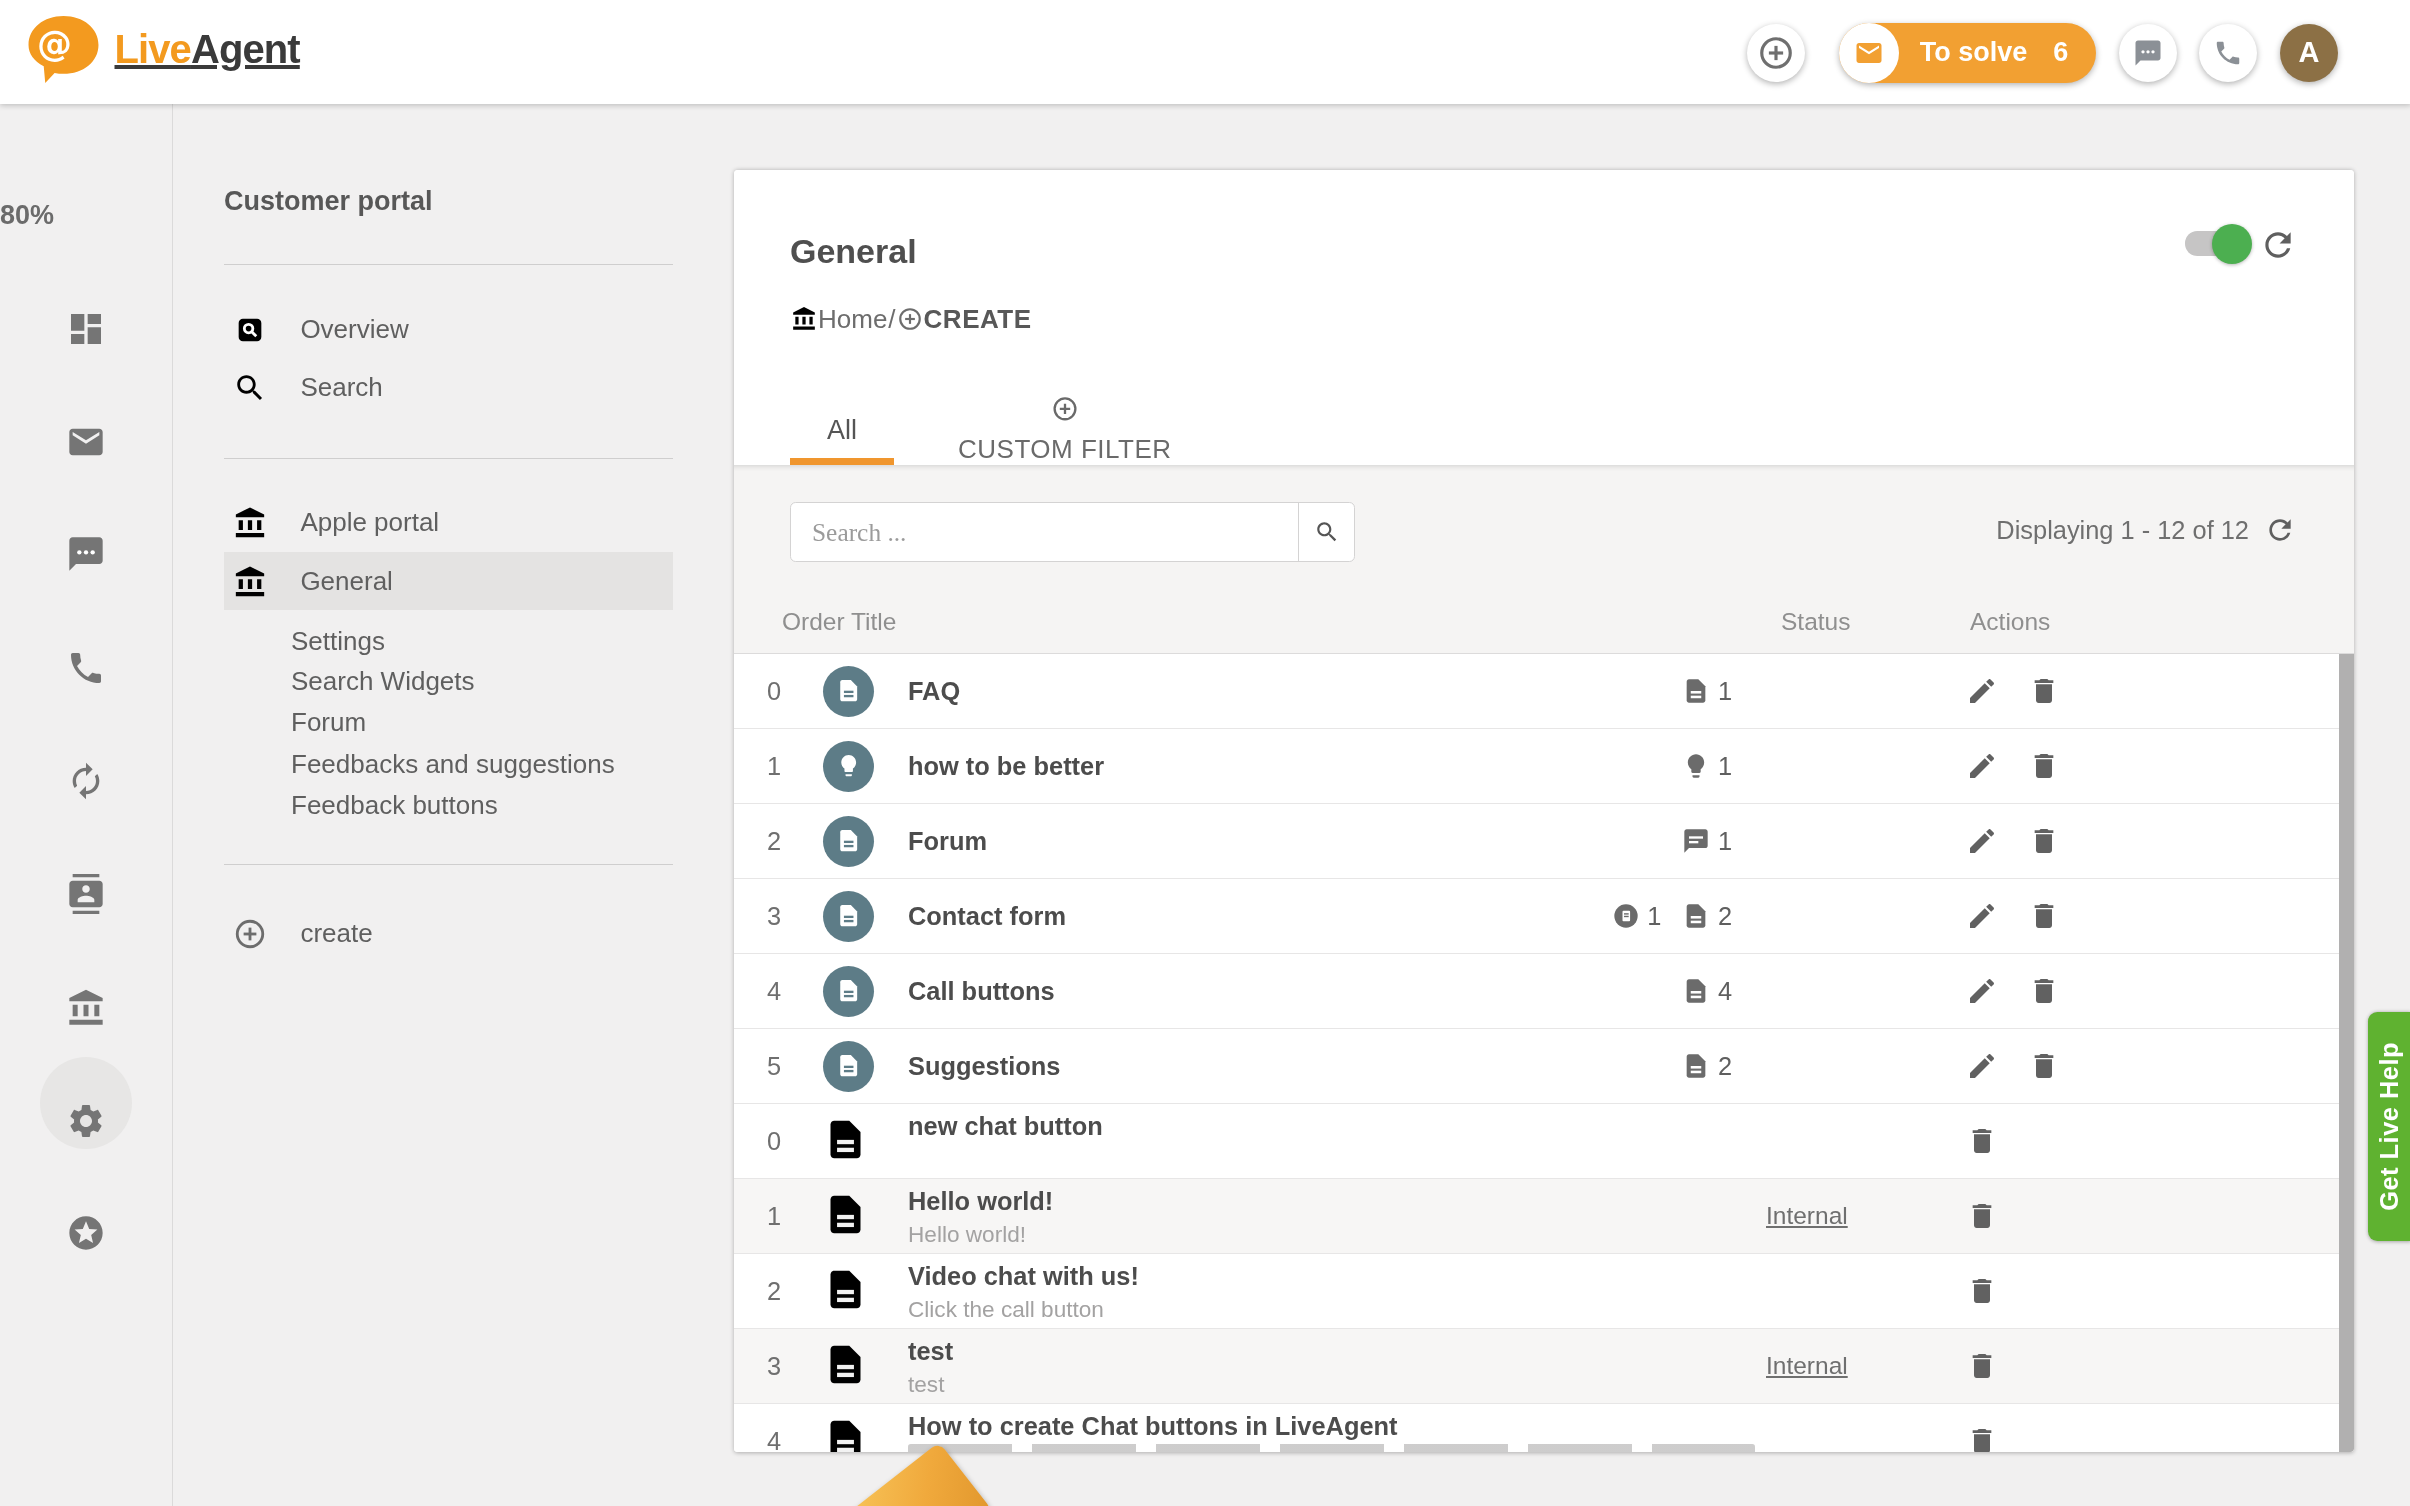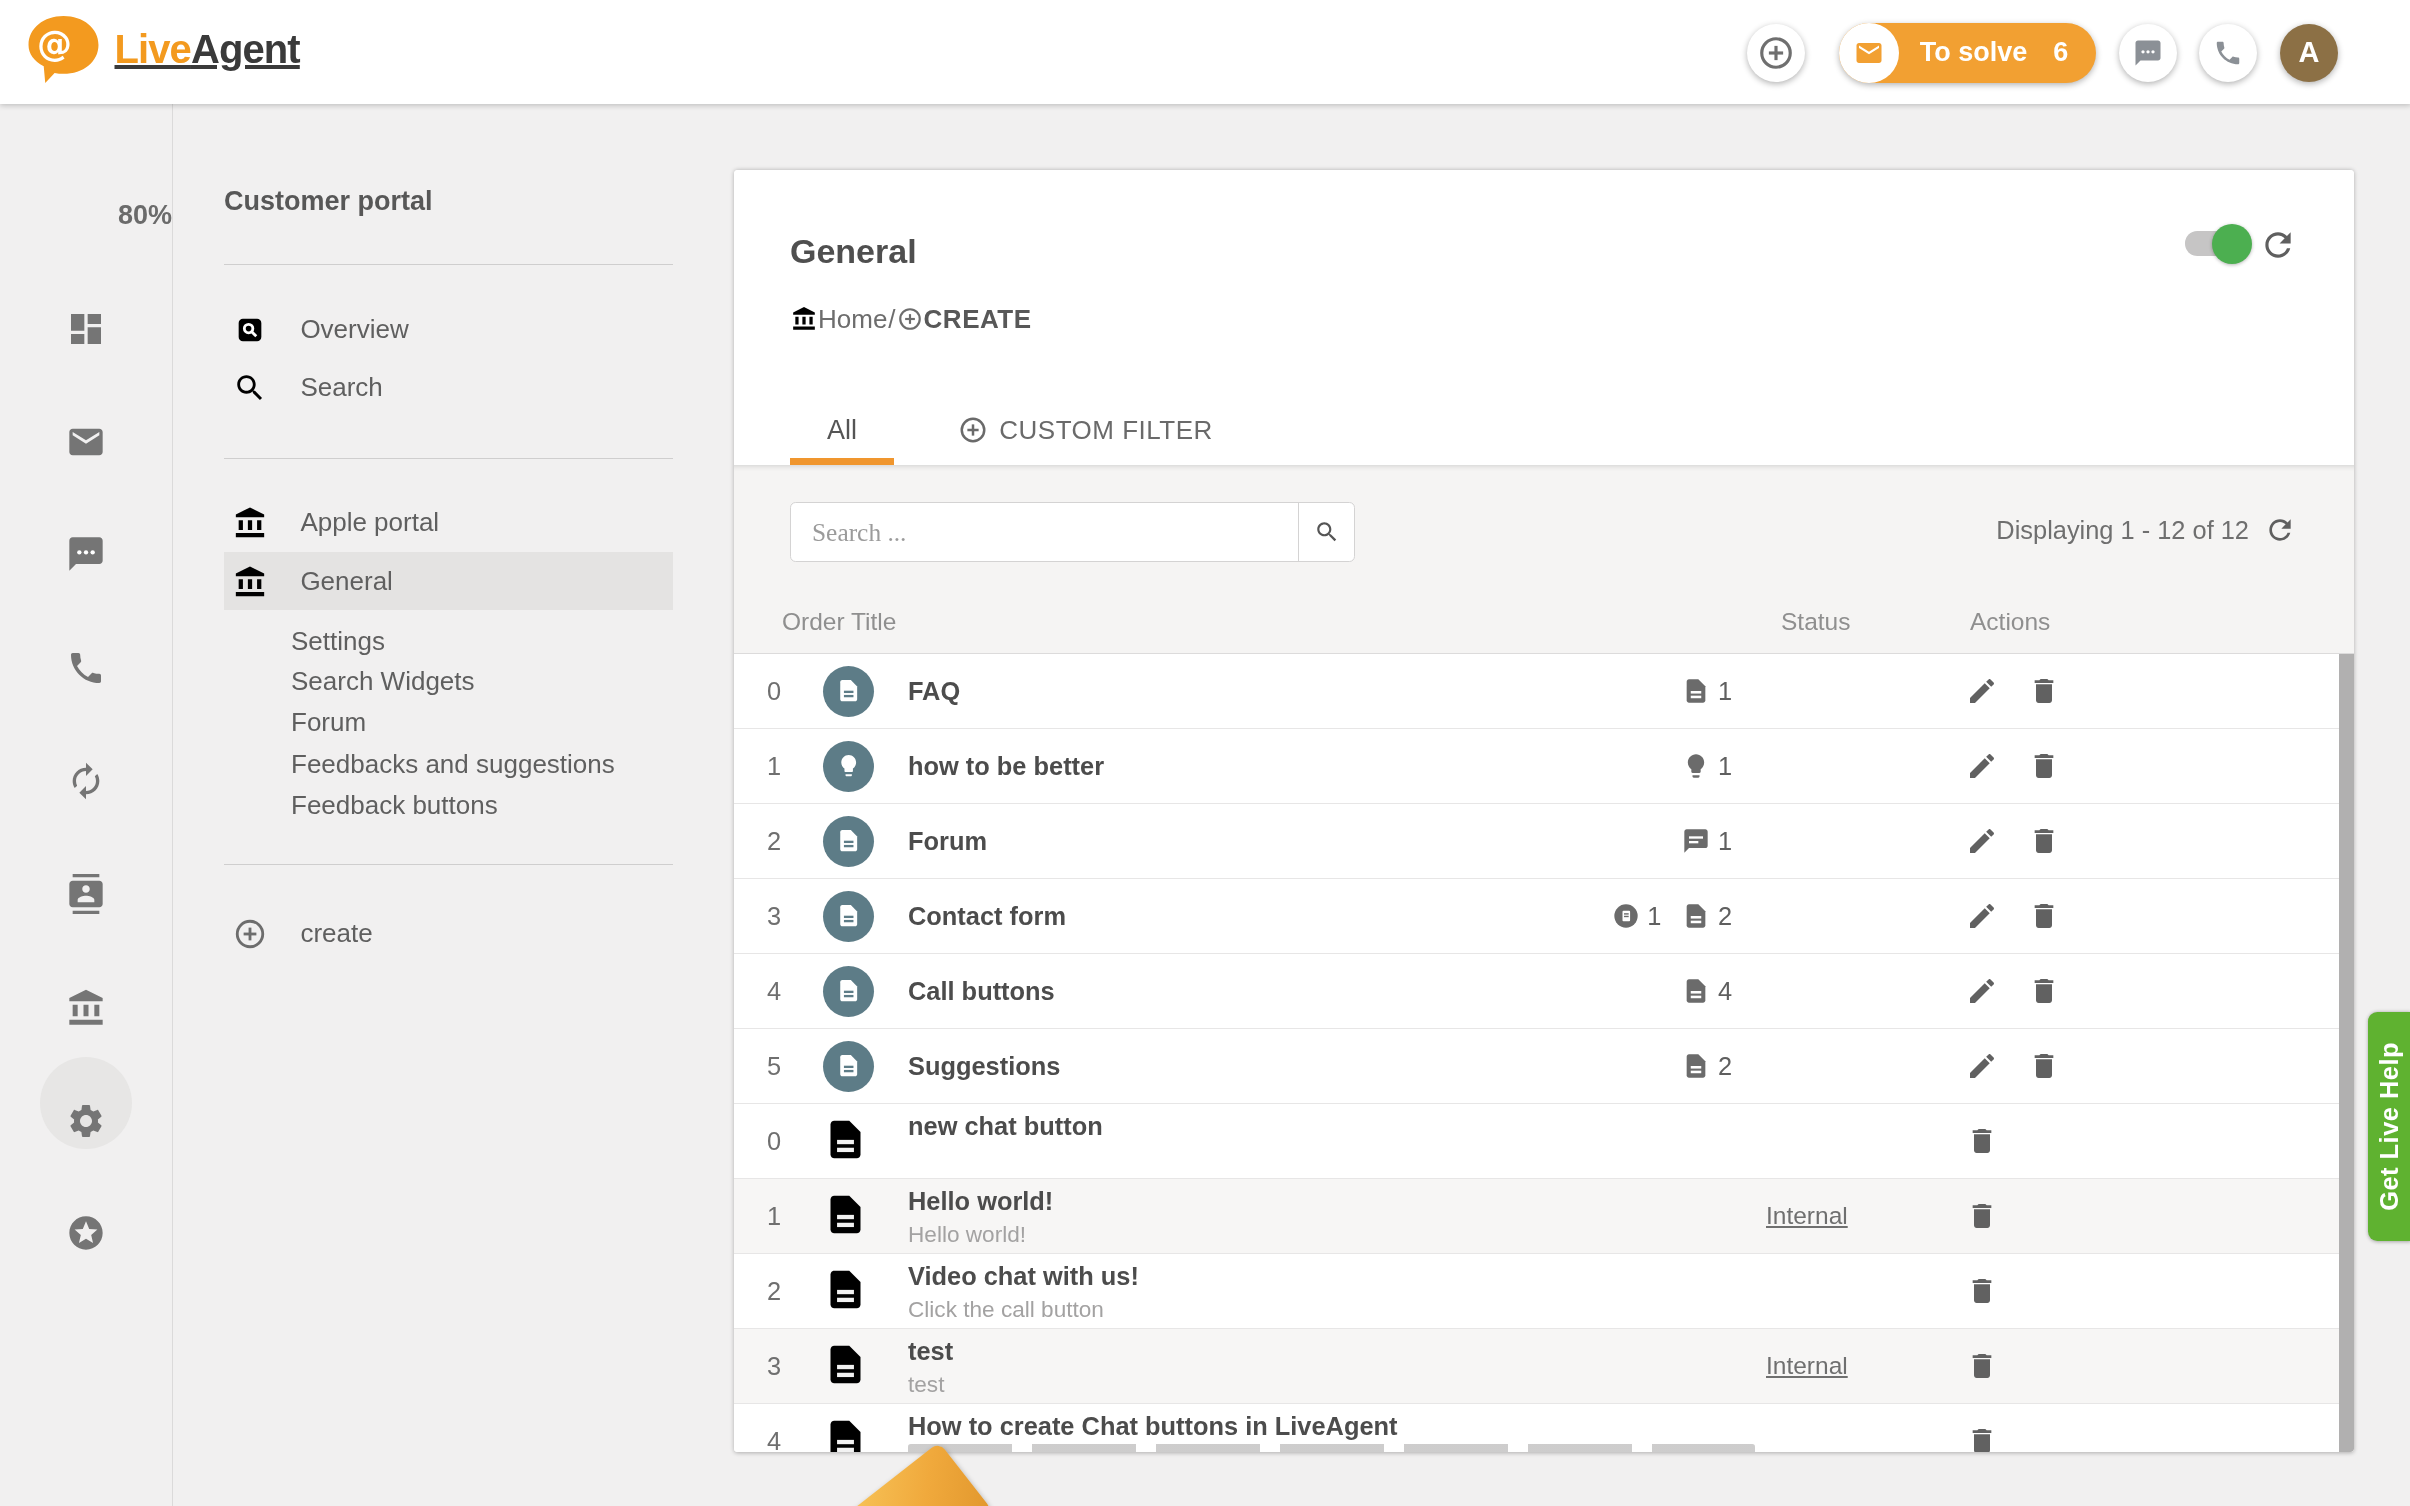--- a/index.html
+++ b/index.html
@@ -30,21 +30,21 @@
     align-items:center;justify-content:center;color:#F2A032;}
   .tosolve-mail .ic{width:30px;height:30px;}
   .tosolve-label{color:#fff;font-size:27px;font-weight:bold;margin-left:21px;}
   .tosolve-count{color:#fff;font-size:27px;font-weight:bold;margin-left:26px;}
   .avatar-hdr{width:58px;height:58px;border-radius:50%;background:#8C7045;color:#fff;
     display:flex;align-items:center;justify-content:center;font-size:29px;font-weight:bold;
     box-shadow:0 1.9px 6.6px rgba(0,0,0,.3);}
 
   
   .rail{position:absolute;left:0;top:104px;width:172px;bottom:0;border-right:0.9px solid #dbdada;}
-  .rail-usage{position:absolute;left:0;top:96px;width:172px;text-align:right;
+  .rail-usage{position:absolute;left:0;top:96px;width:172px;text-align:left;
     font-size:27px;font-weight:bold;color:#6b6b6b;}
   .rail-item{position:absolute;left:0;width:172px;display:flex;justify-content:center;color:#757575;cursor:pointer;}
   .rail-item .ic{width:40px;height:40px;}
   .rail-active-circle{position:absolute;left:40px;top:953px;width:92px;height:92px;border-radius:50%;background:#e7e6e5;}
 
   
   .sb-title{position:absolute;left:224px;top:186px;font-size:27px;font-weight:bold;color:#575757;}
   .sb-div{position:absolute;left:224px;width:449px;height:0.9px;background:#cfcece;}
   .sb-row{position:absolute;left:224px;width:449px;height:55px;display:flex;align-items:center;color:#5f5f5f;}
   .sb-row .sb-ic{width:34px;height:34px;margin-left:9.4px;color:#6d6d6d;flex:none;}
@@ -64,21 +64,21 @@
   .refresh-top .ic{width:38px;height:38px;}
   .breadcrumb{position:absolute;left:57px;top:131px;height:36px;display:flex;align-items:center;gap:1px;}
   .breadcrumb .bc-ic{width:26px;height:26px;color:#6d6d6d;}
   .bc-home{font-size:26px;color:#6d6d6d;cursor:pointer;}
   .bc-sep{font-size:26px;color:#6d6d6d;}
   .bc-create{font-size:26px;font-weight:bold;color:#585858;letter-spacing:0.5px;cursor:pointer;}
   .tab-all{position:absolute;left:56px;bottom:0;width:104px;height:70px;display:flex;
     align-items:center;justify-content:center;font-size:27px;color:#555;cursor:pointer;}
   .tab-underline{position:absolute;left:56px;bottom:0;width:104px;height:7.5px;background:#F0962E;}
   .tab-custom{position:absolute;left:224px;bottom:0;height:70px;display:flex;align-items:center;
-    gap:11.3px;font-size:26px;color:#6a6a6a;letter-spacing:0.5px;cursor:pointer;}
+    gap:11.3px;font-size:26px;color:#6a6a6a;letter-spacing:0.5px;cursor:pointer;flex-direction:column;}
   .tab-custom .ic{width:30px;height:30px;}
 
   .card-body{position:absolute;left:0;top:295px;width:100%;height:988px;background:#f5f4f3;
     box-shadow:inset 0 6.6px 6.6px -6.6px rgba(0,0,0,.2);}
   .searchbox{position:absolute;left:56px;top:37px;width:563px;height:58px;background:#fff;
     border:0.9px solid #d4d3d3;border-radius:5.6px;display:flex;align-items:stretch;}
   .searchbox input{flex:1;border:none;outline:none;font-size:25.4px;color:#444;padding:0 21px;
     font-family:Liberation Serif, serif;background:transparent;}
   .searchbox input::placeholder{color:#9b9b9b;}
   .search-btn{width:55px;border-left:0.9px solid #d4d3d3;display:flex;align-items:center;

